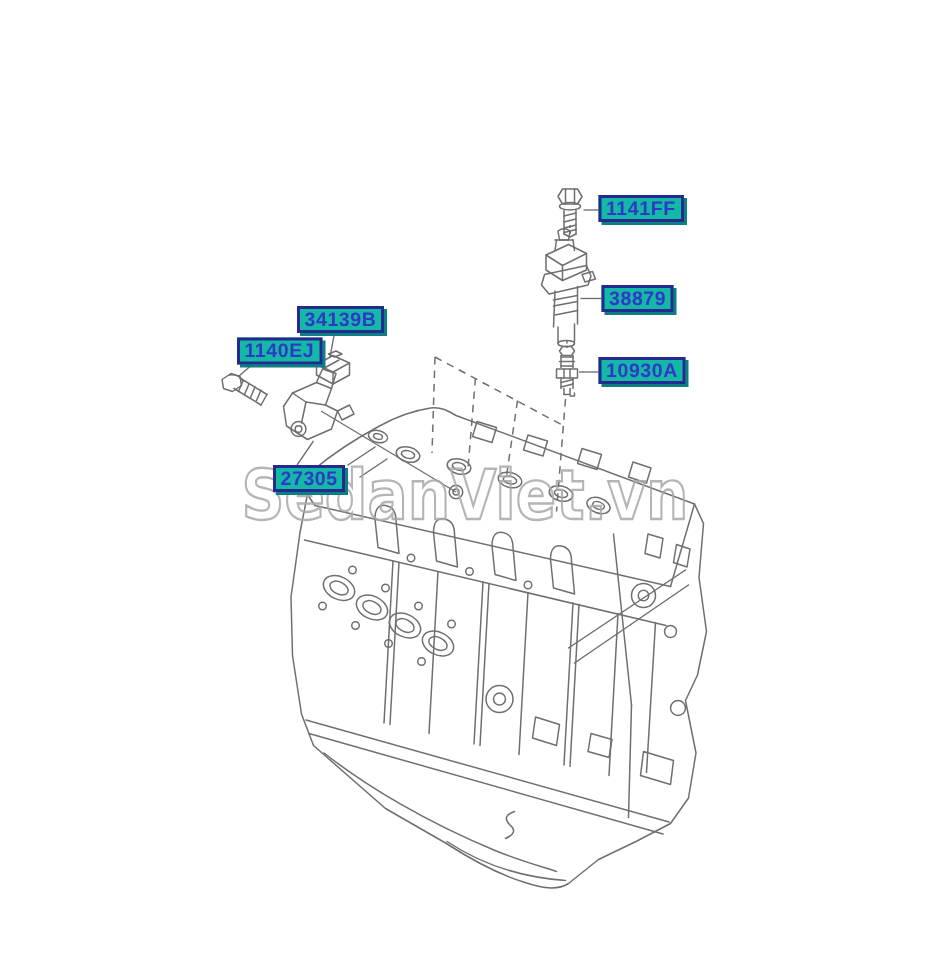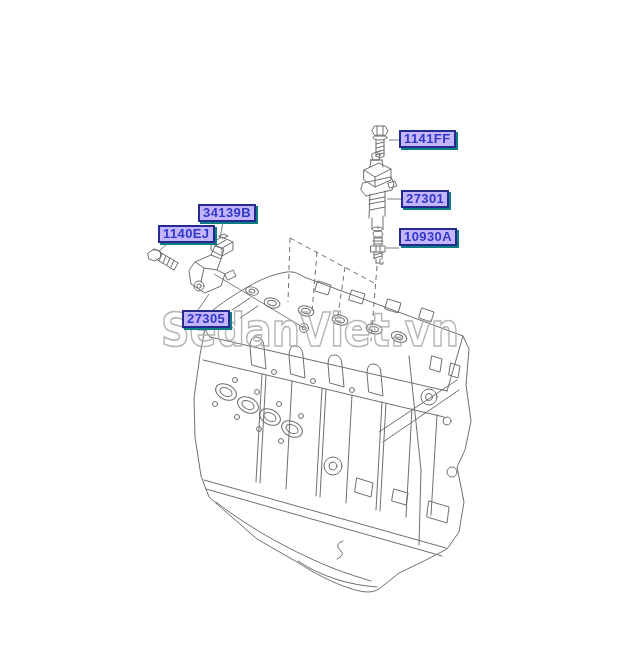--- a/index.html
+++ b/index.html
@@ -6,34 +6,34 @@
   body{
     width:632px;height:650px;
     background:#ffffff;
     font-family:"Liberation Sans",sans-serif;
     position:relative;overflow:hidden;
   }
   .stage{position:absolute;left:0;top:0;width:632px;height:650px;}
   svg.art{position:absolute;left:0;top:0;}
   .plabel{
     position:absolute;
-    background:#c4b5fd;
+    background:#14b8a6;
     border:2px solid #252a90;
     box-shadow:2px 2px 0 0 #0d7e81;
     color:#3138c8;
     font:bold 13px/14px "Liberation Sans",sans-serif;
     padding:0 3px;
     letter-spacing:.4px;
     white-space:nowrap;
     cursor:pointer;
     z-index:5;
   }
   #lbl-1141ff{left:399px;top:130px}
   #lbl-27301 {left:401px;top:190px}
-  #lbl-10930a{left:399px;top:228px}
+  #lbl-10930a{left:399px;top:238px}
   #lbl-27325b{left:198px;top:204px}
   #lbl-1140ej{left:158px;top:225px}
   #lbl-27305 {left:182px;top:310px}
 </style>
 </head>
 <body>
 
 <div class="stage">
 
   <svg class="art" width="632" height="650" viewBox="0 0 632 650">
@@ -238,19 +238,19 @@
       <path d="M223,222 L220,238"></path>
       <path d="M167,244 L159,251"></path>
       <path d="M198,310 L209,294"></path>
       <path d="M214,274 L304,328"></path>
     </g>
 
     <text x="161" y="346" font-size="46" font-weight="bold" textLength="298" lengthAdjust="spacingAndGlyphs" font-family="'DejaVu Sans',sans-serif" fill="none" stroke="#a9a9a9" stroke-width="1.6" opacity="0.85">SedanViet.vn</text>
   </svg>
 
   <div class="plabel" id="lbl-1141ff">1141FF</div>
-  <div class="plabel" id="lbl-27301">27301</div>
+  <div class="plabel" id="lbl-27301">38879</div>
   <div class="plabel" id="lbl-10930a">10930A</div>
   <div class="plabel" id="lbl-27325b">34139B</div>
   <div class="plabel" id="lbl-1140ej">1140EJ</div>
   <div class="plabel" id="lbl-27305">27305</div>
 
 </div>
 
 </body></html>

